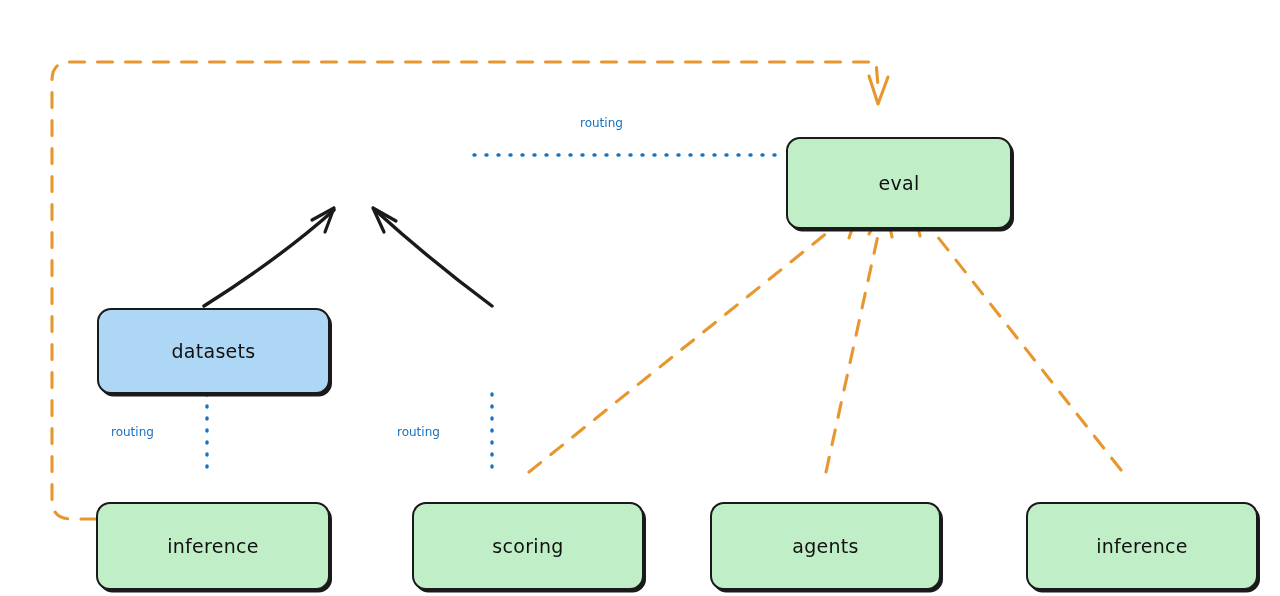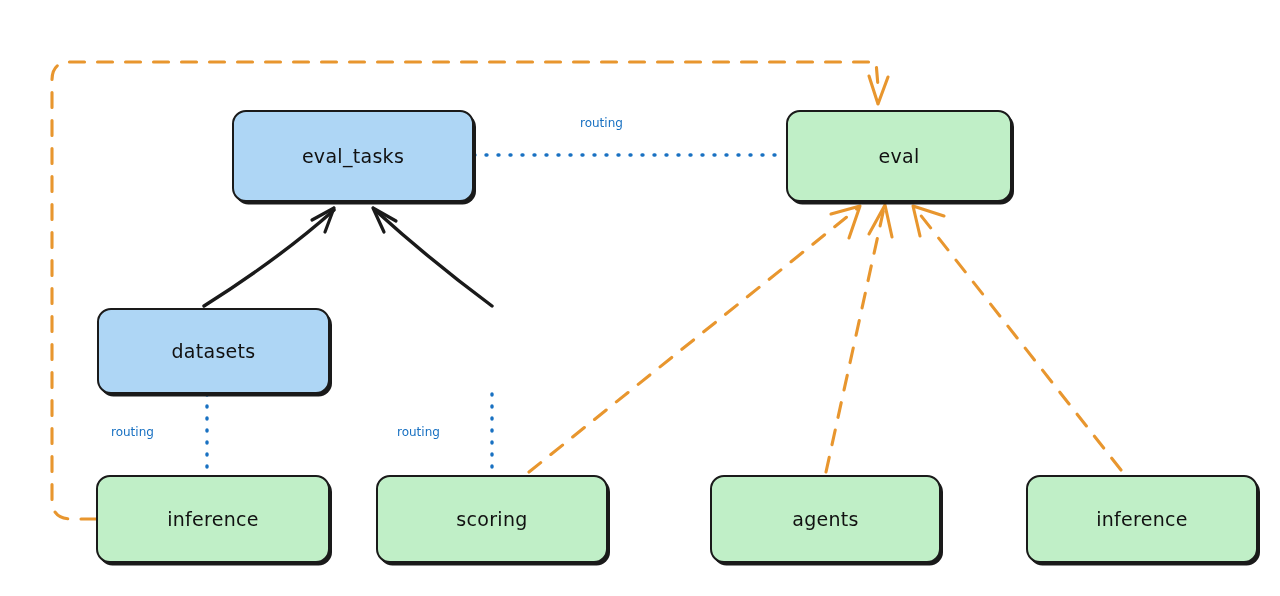--- a/index.html
+++ b/index.html
@@ -40,21 +40,21 @@
   }
   .node .node-label {
     font-family: "DejaVu Sans", sans-serif;
     font-size: 19px;
     color: #111111;
     letter-spacing: 0.3px;
     white-space: nowrap;
     user-select: none;
   }
   .node.blue  { background: #aed6f5; }
-  .node.green { background: #c0efc7; }
+  .node.green { background: #c0efc7; margin-top: 27px; }
 
   .edge-label {
     position: absolute;
     font-family: "DejaVu Sans", sans-serif;
     font-size: 12px;
     color: #1971c2;
     white-space: nowrap;
     user-select: none;
   }
 </style>
@@ -101,38 +101,35 @@
       <path d="M 826 472 L 884 208" fill="none" stroke="#e8962e" stroke-width="3.1" stroke-dasharray="15 13" stroke-linecap="round"></path>
       <path d="M 885 205 L 869 234 M 885 205 L 892 237" fill="none" stroke="#e8962e" stroke-width="3.1" stroke-linecap="round" stroke-linejoin="round"></path>
     </g>
 
     <g>
       <path d="M 1121 470 L 915 208" fill="none" stroke="#e8962e" stroke-width="3.1" stroke-dasharray="15 13" stroke-linecap="round"></path>
       <path d="M 913 206 L 920 236 M 913 206 L 944 216" fill="none" stroke="#e8962e" stroke-width="3.1" stroke-linecap="round" stroke-linejoin="round"></path>
     </g>
   </svg>
 
-  <div class="node blue" style="left:232px; top:110px; width:242px; height:92px;">
-    <span class="node-label">eval_tasks</span>
-  </div>
 
   <div class="node green" style="left:786px; top:110px; width:226px; height:92px;">
     <span class="node-label">eval</span>
   </div>
 
   <div class="node blue" style="left:97px; top:308px; width:233px; height:86px;justify-content:center;">
     <span class="node-label">datasets</span>
   </div>
 
 
   <div class="node green" style="left:96px; top:475px; width:234px; height:88px;">
     <span class="node-label">inference</span>
   </div>
 
-  <div class="node green" style="left:376px; top:475px; width:232px; height:88px;">
+  <div class="node green" style="left:412px; top:475px; width:232px; height:88px;">
     <span class="node-label">scoring</span>
   </div>
 
   <div class="node green" style="left:1026px; top:475px; width:232px; height:88px;">
     <span class="node-label">inference</span>
   </div>
 
   <div class="node green" style="left:710px; top:475px; width:231px; height:88px;">
     <span class="node-label">agents</span>
   </div>

